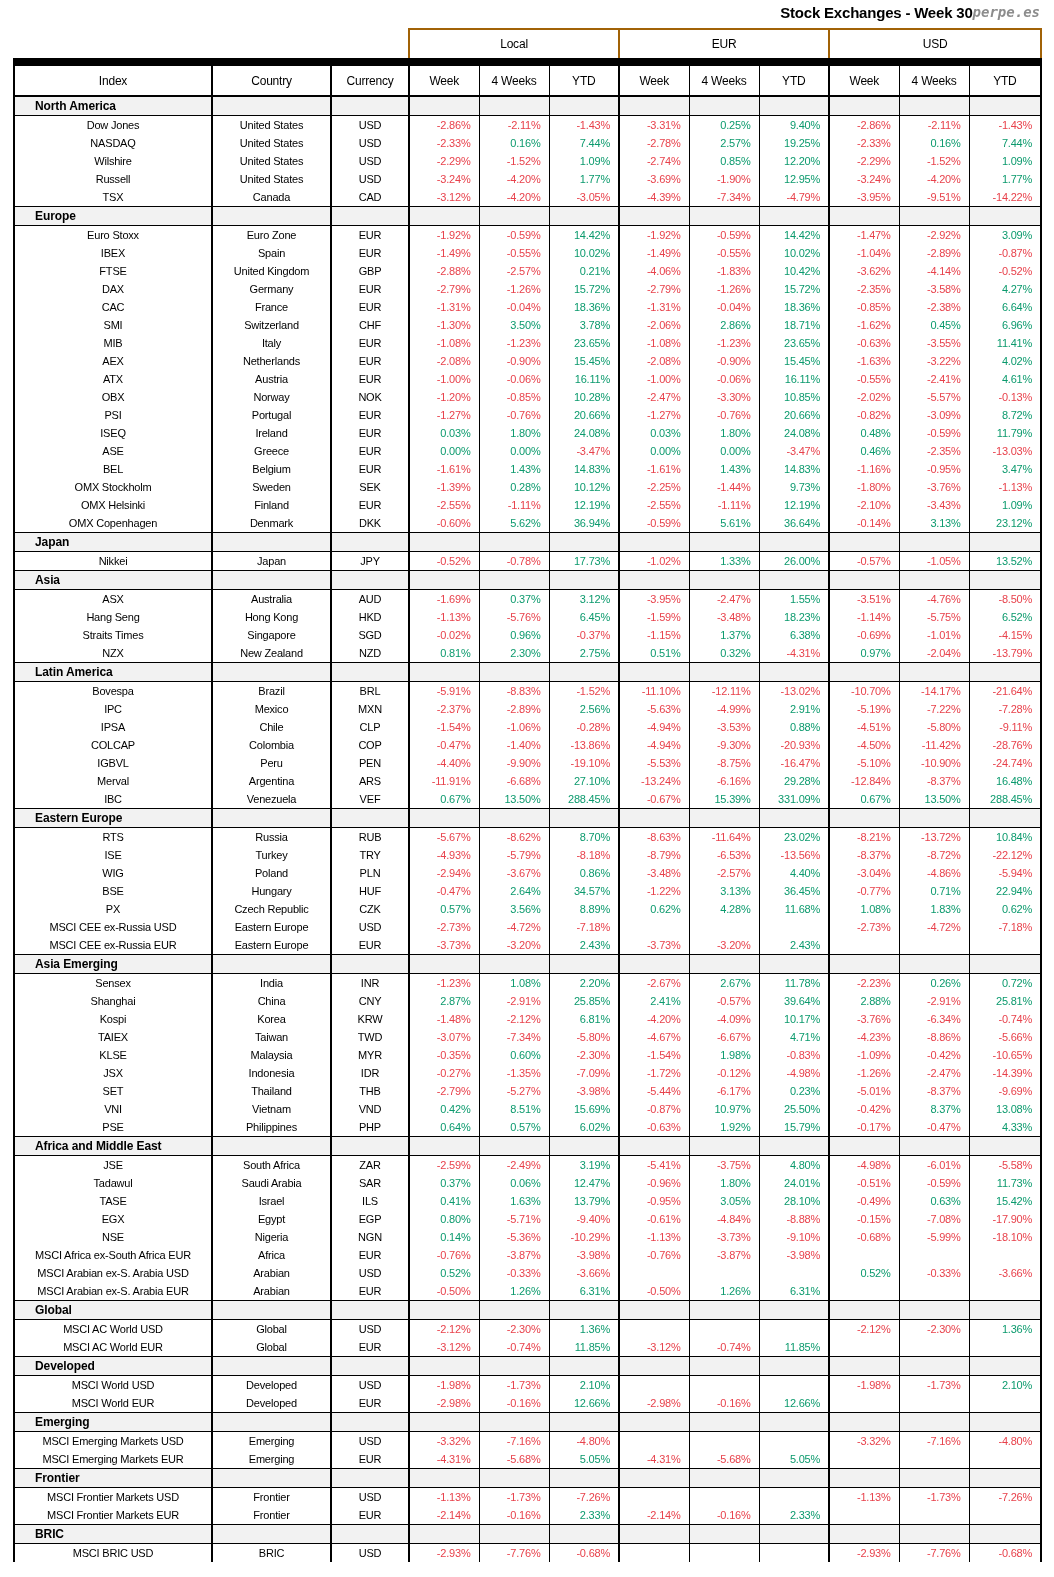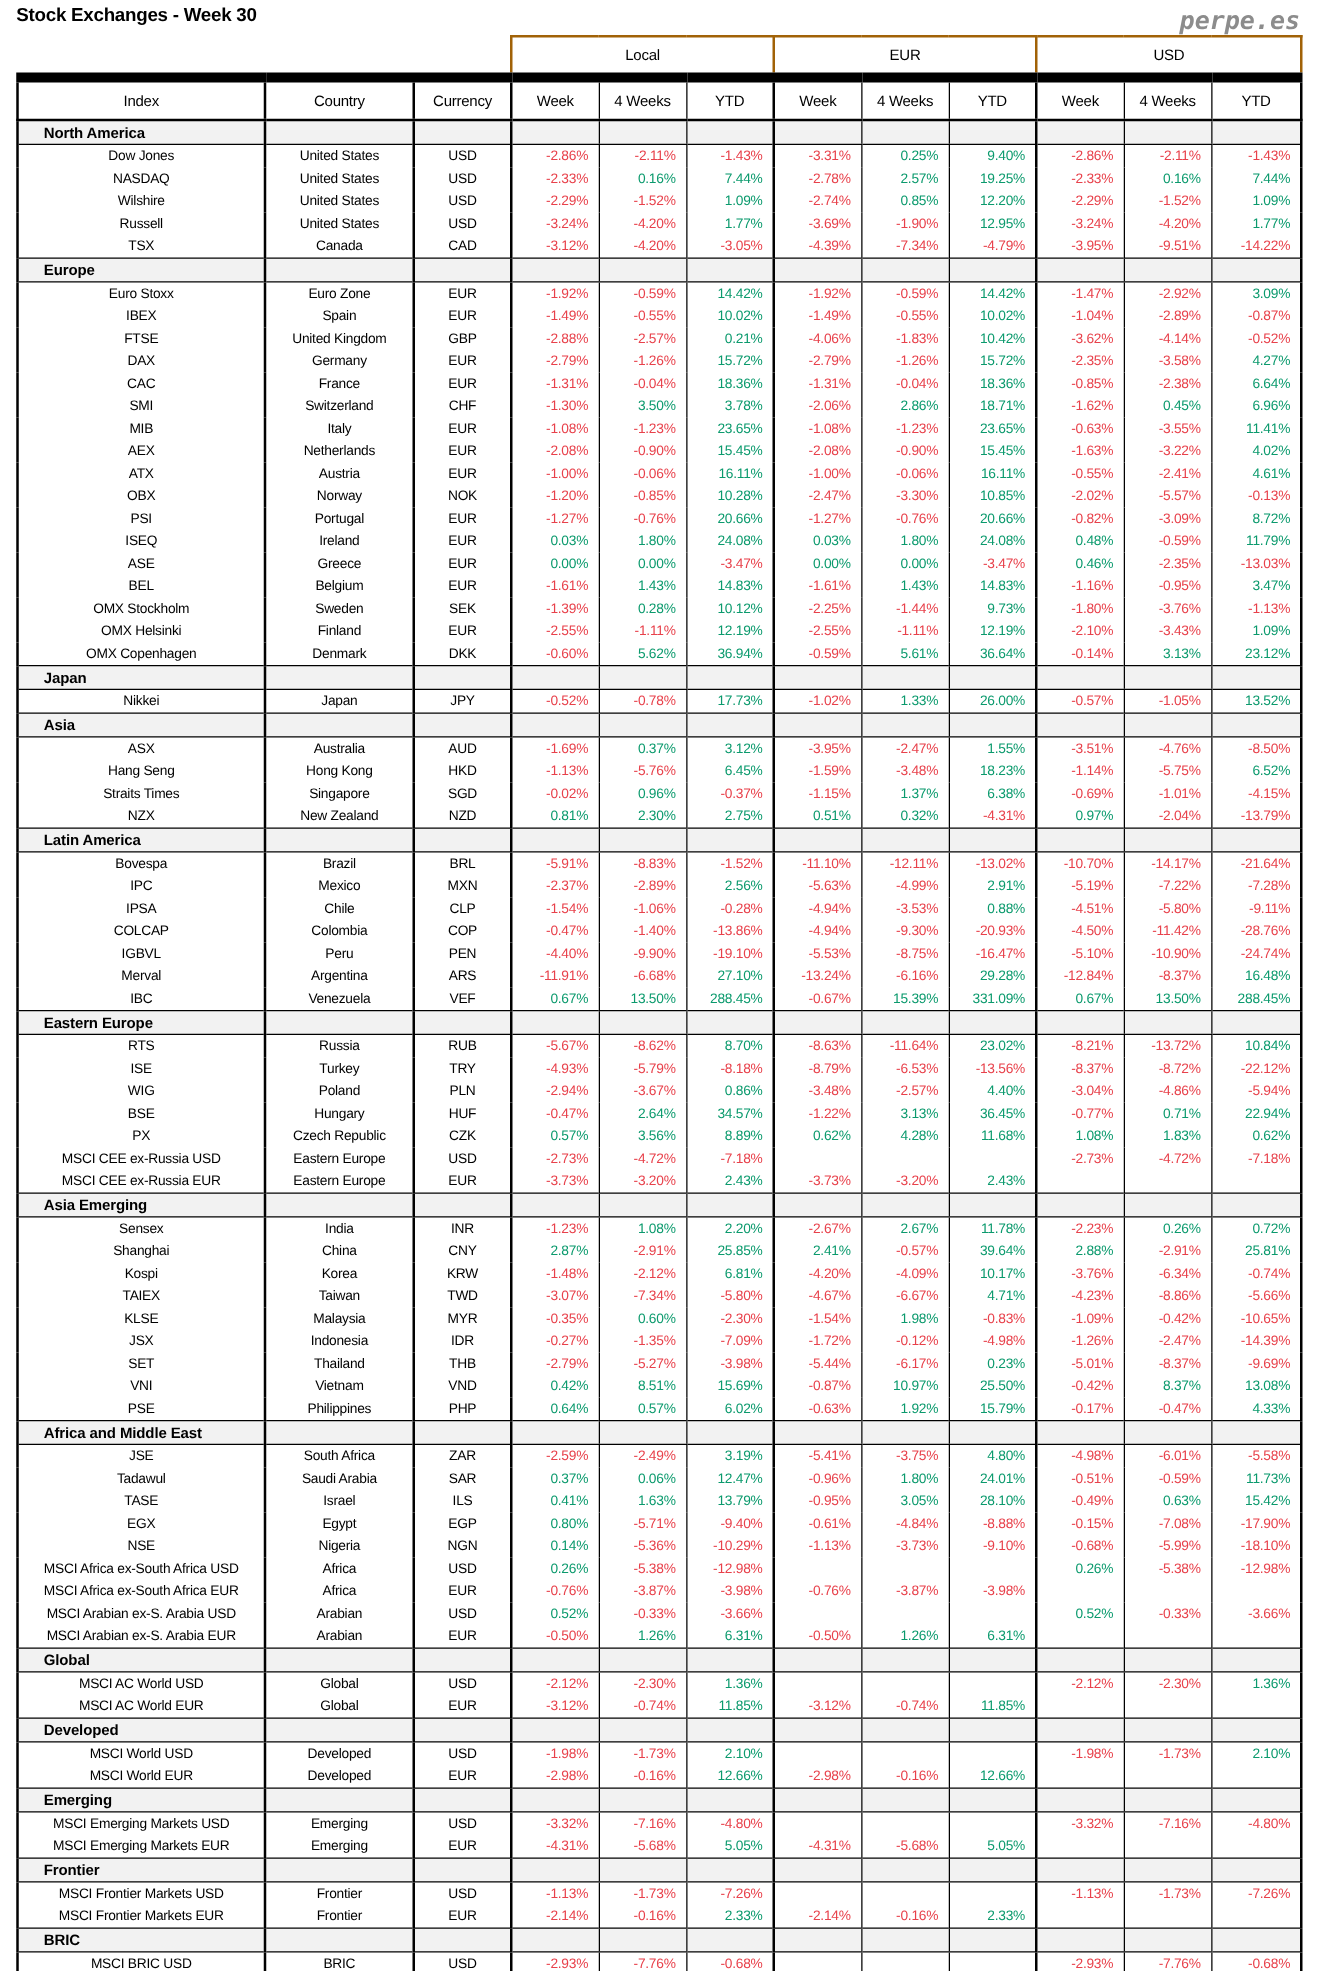--- a/index.html
+++ b/index.html
@@ -2,29 +2,28 @@
 <html><head>
 <meta charset="utf-8">
 <style>
   html,body { margin:0; padding:0; background:#ffffff; }
   body {
     width:1054px; height:1577px; overflow:hidden;
     font-family:"Liberation Sans", sans-serif; color:#000;
   }
   .header-bar {
     width:1027px; margin:4px 0 2px 13px;
-    display:flex; justify-content:space-between; align-items:flex-start;
+    display:flex; justify-content:flex-end; align-items:flex-start;
     height:22px;
   }
   .page-title { font-size:15px; font-weight:bold; letter-spacing:-0.2px; }
   .watermark {
     font-family:"DejaVu Sans Mono", monospace;
-    font-style:italic; font-weight:bold; font-size:20px;
+    font-style:italic; font-weight:bold; font-size:14px;
     color:var(--wm,#8c8c8c);
-    margin-left:24px;
   }
   table.stock {
     border-collapse:collapse; table-layout:fixed;
     margin-left:13px; width:1027px;
   }
   .stock td, .stock th {
     padding:0; height:18px; overflow:hidden; white-space:nowrap;
     font-size:11px; font-weight:normal; letter-spacing:-0.2px;
     vertical-align:middle;
   }
@@ -979,34 +978,20 @@
         <td class="val bl1 neg">-5.36%</td>
         <td class="val bl1 neg">-10.29%</td>
         <td class="val bl2 neg">-1.13%</td>
         <td class="val bl1 neg">-3.73%</td>
         <td class="val bl1 neg">-9.10%</td>
         <td class="val bl2 neg">-0.68%</td>
         <td class="val bl1 neg">-5.99%</td>
         <td class="val bl1 br2 neg">-18.10%</td>
       </tr>
       <tr>
-        <td class="lbl bl2">MSCI Africa ex-South Africa USD</td>
-        <td class="lbl bl2">Africa</td>
-        <td class="lbl bl2">USD</td>
-        <td class="val bl2 pos">0.26%</td>
-        <td class="val bl1 neg">-5.38%</td>
-        <td class="val bl1 neg">-12.98%</td>
-        <td class="val bl2"></td>
-        <td class="val bl1"></td>
-        <td class="val bl1"></td>
-        <td class="val bl2 pos">0.26%</td>
-        <td class="val bl1 neg">-5.38%</td>
-        <td class="val bl1 br2 neg">-12.98%</td>
-      </tr>
-      <tr>
         <td class="lbl bl2">MSCI Africa ex-South Africa EUR</td>
         <td class="lbl bl2">Africa</td>
         <td class="lbl bl2">EUR</td>
         <td class="val bl2 neg">-0.76%</td>
         <td class="val bl1 neg">-3.87%</td>
         <td class="val bl1 neg">-3.98%</td>
         <td class="val bl2 neg">-0.76%</td>
         <td class="val bl1 neg">-3.87%</td>
         <td class="val bl1 neg">-3.98%</td>
         <td class="val bl2"></td>

